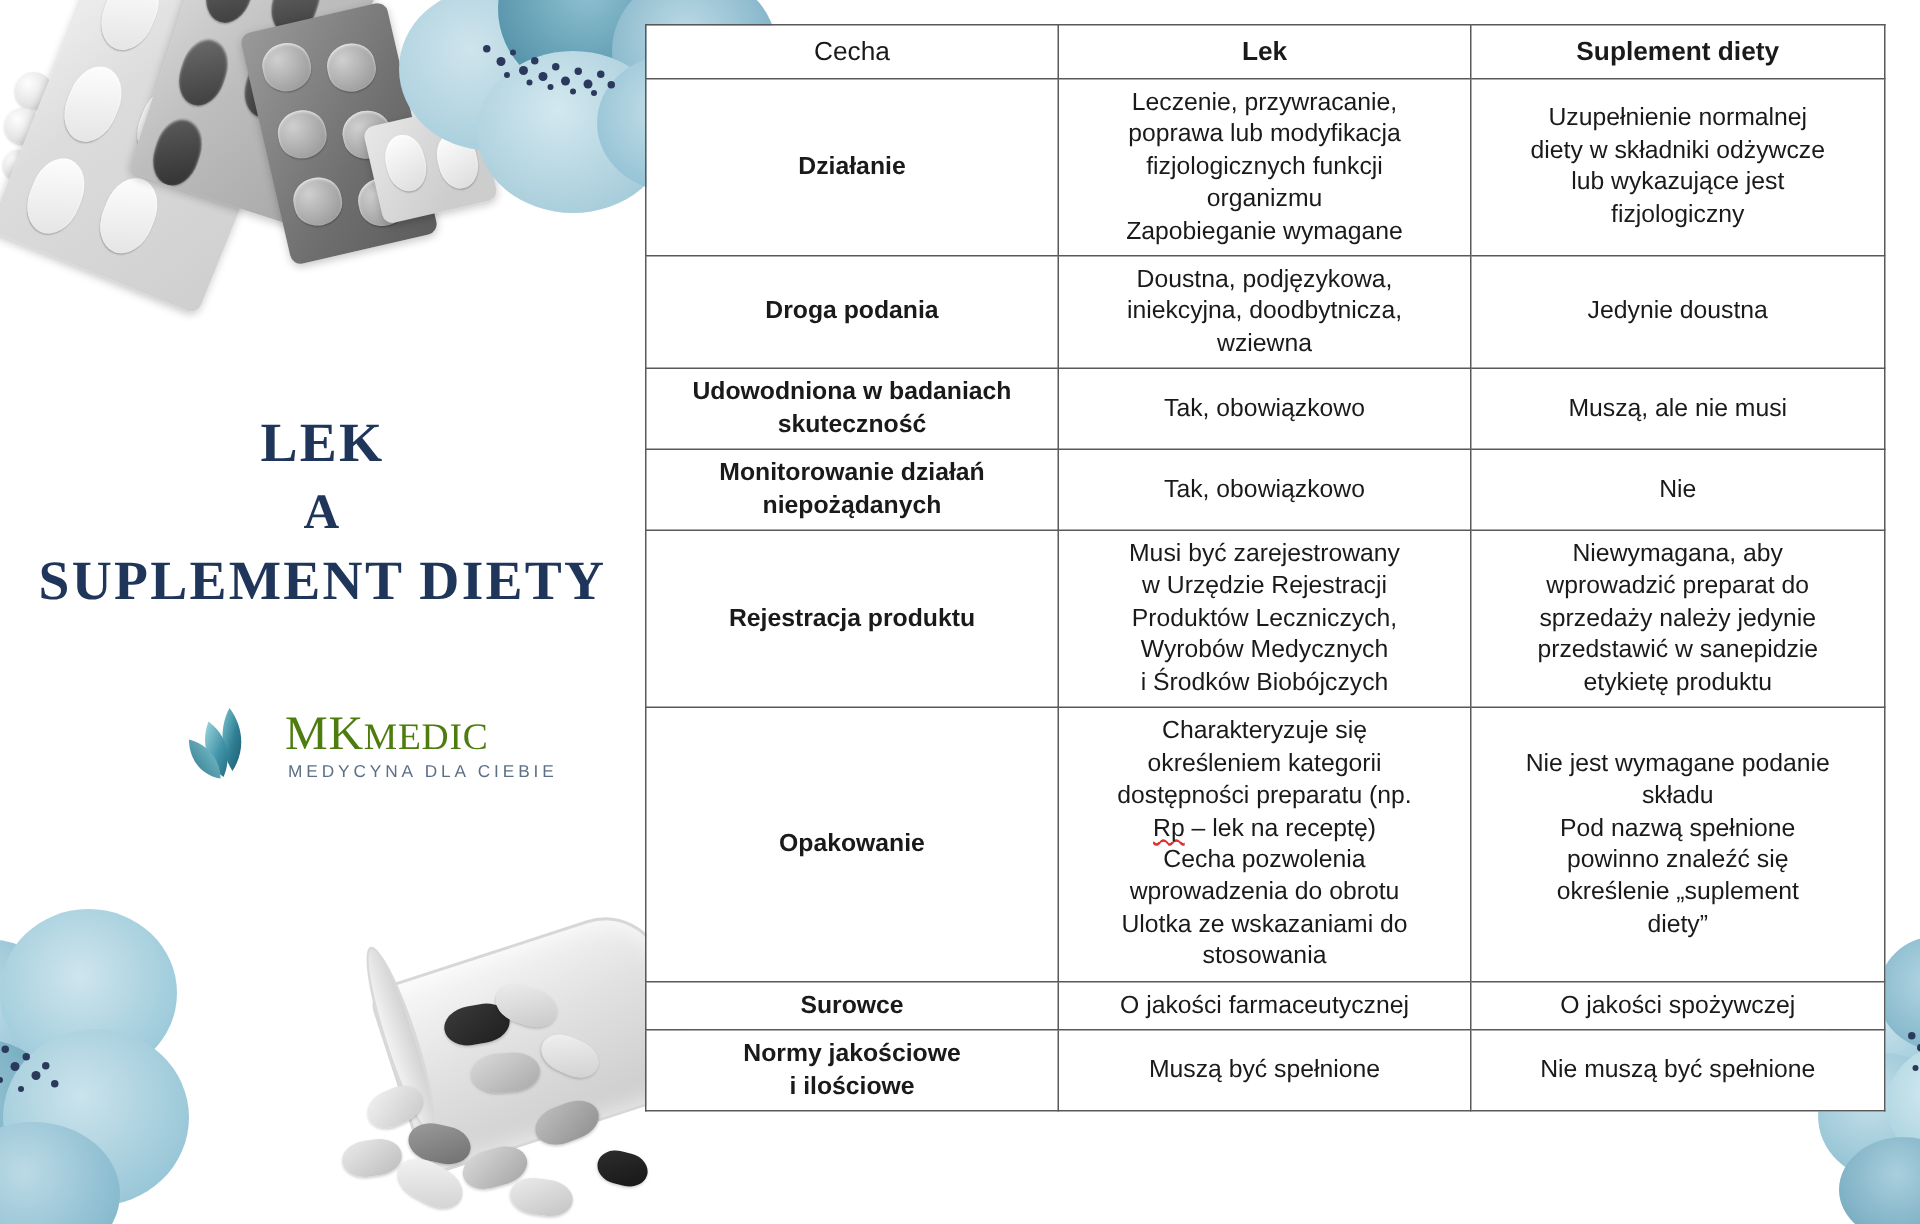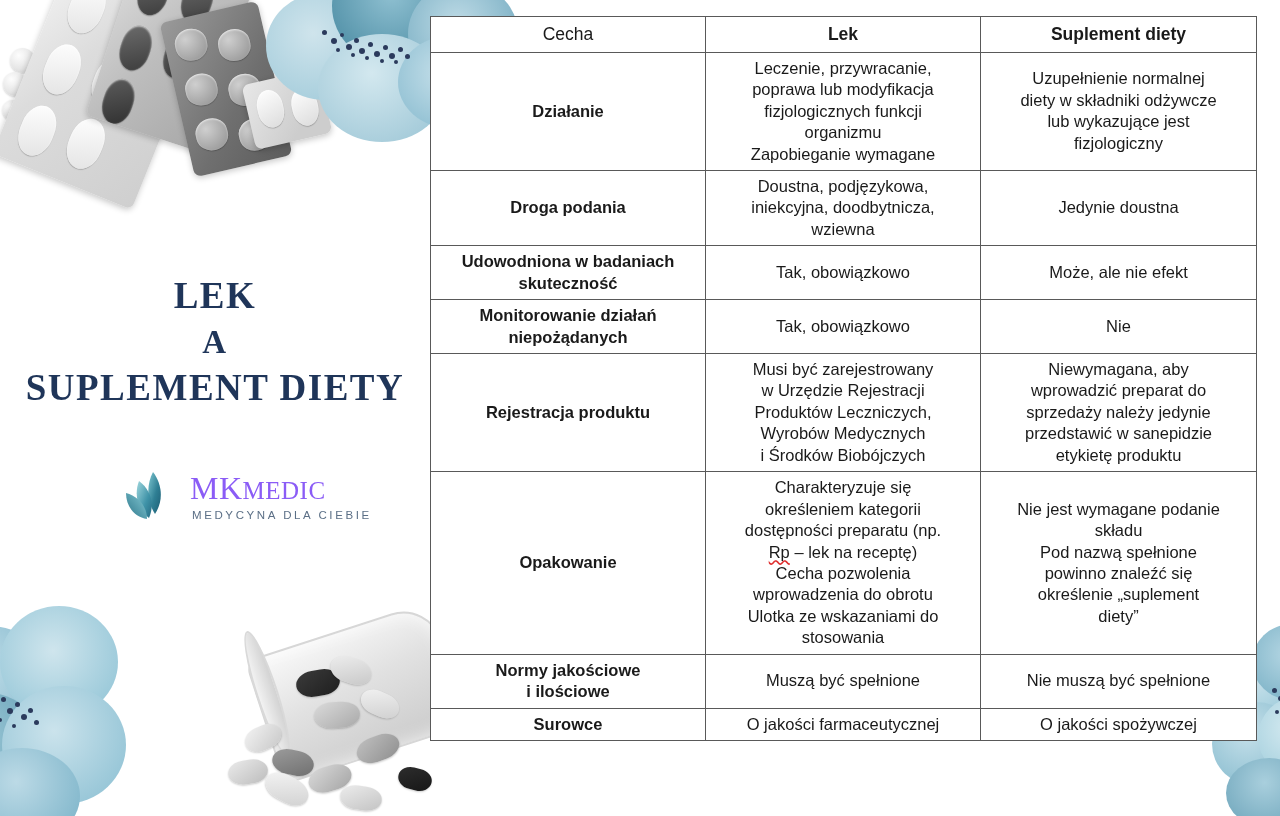--- a/index.html
+++ b/index.html
@@ -96,21 +96,21 @@
     width: 220px;
     height: 72px;
     z-index: 6;
   }
   .logo-mark { position: absolute; left: 0; top: 2px; width: 62px; height: 56px; }
   .logo-text {
     position: absolute;
     left: 70px;
     top: 4px;
     font-family: "Liberation Serif", serif;
-    color: #8b5cf6;
+    color: #4d7c0f;
     white-space: nowrap;
   }
   .logo-mk { font-size: 32px; letter-spacing: .5px; }
   .logo-medic { font-size: 25px; letter-spacing: .5px; }
   .logo-tag {
     position: absolute;
     left: 72px;
     top: 43px;
     font-family: "Liberation Sans", sans-serif;
     font-size: 11.5px;
@@ -397,21 +397,21 @@
               <span class="ln">skuteczność</span>
             </span>
           </td>
           <td>
             <span class="cell-lines">
               <span class="ln">Tak, obowiązkowo</span>
             </span>
           </td>
           <td>
             <span class="cell-lines">
-              <span class="ln">Może, ale nie efekt</span>
+              <span class="ln">Muszą, ale nie musi</span>
             </span>
           </td>
         </tr>
         <tr>
           <td class="feature">
             <span class="cell-lines">
               <span class="ln">Monitorowanie działań</span>
               <span class="ln">niepożądanych</span>
             </span>
           </td>
@@ -476,48 +476,48 @@
               <span class="ln">Pod nazwą spełnione</span>
               <span class="ln">powinno znaleźć się</span>
               <span class="ln">określenie „suplement</span>
               <span class="ln">diety”</span>
             </span>
           </td>
         </tr>
         <tr>
           <td class="feature">
             <span class="cell-lines">
+              <span class="ln">Surowce</span>
+            </span>
+          </td>
+          <td>
+            <span class="cell-lines">
+              <span class="ln">O jakości farmaceutycznej</span>
+            </span>
+          </td>
+          <td>
+            <span class="cell-lines">
+              <span class="ln">O jakości spożywczej</span>
+            </span>
+          </td>
+        </tr>
+        <tr>
+          <td class="feature">
+            <span class="cell-lines">
               <span class="ln">Normy jakościowe</span>
               <span class="ln">i ilościowe</span>
             </span>
           </td>
           <td>
             <span class="cell-lines">
               <span class="ln">Muszą być spełnione</span>
             </span>
           </td>
           <td>
             <span class="cell-lines">
               <span class="ln">Nie muszą być spełnione</span>
             </span>
           </td>
         </tr>
-        <tr>
-          <td class="feature">
-            <span class="cell-lines">
-              <span class="ln">Surowce</span>
-            </span>
-          </td>
-          <td>
-            <span class="cell-lines">
-              <span class="ln">O jakości farmaceutycznej</span>
-            </span>
-          </td>
-          <td>
-            <span class="cell-lines">
-              <span class="ln">O jakości spożywczej</span>
-            </span>
-          </td>
-        </tr>
       </tbody>
   </table>
 
 </div>
 
 </body></html>

